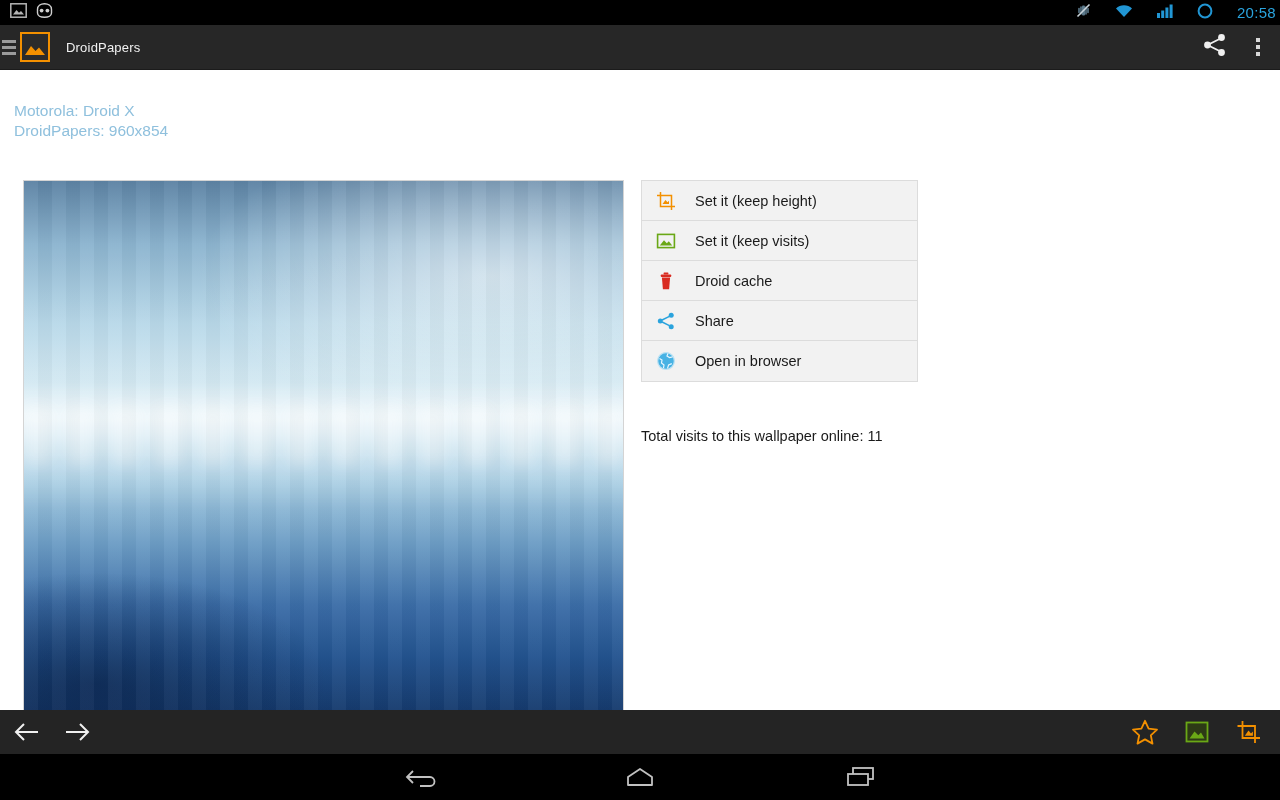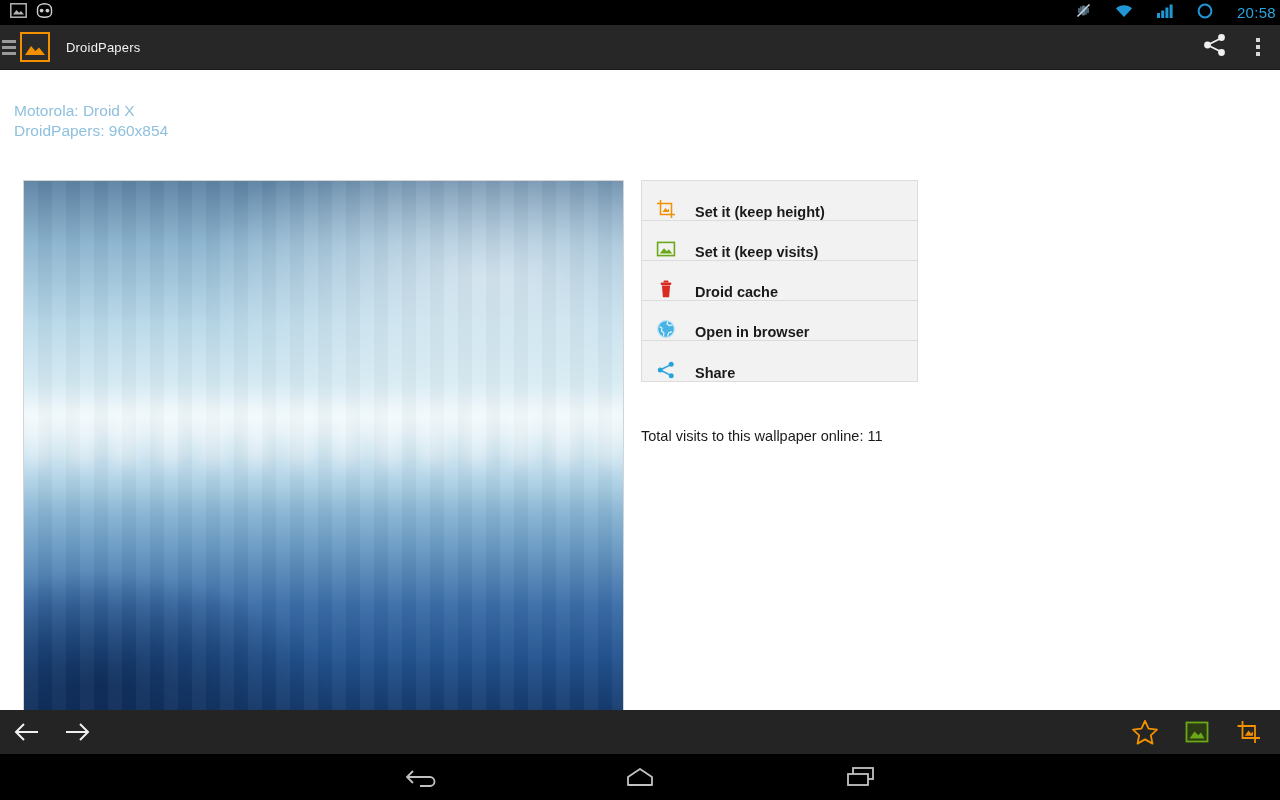--- a/index.html
+++ b/index.html
@@ -92,23 +92,23 @@
       rgba(255,255,255,.05) 0 14px, rgba(0,0,0,.04) 14px 28px);
     opacity: .7;
   }
 
   
   .action-list {
     position: absolute; left: 641px; top: 110px; width: 277px;
     background: #f2f2f2; border: 1px solid #dcdcdc;
   }
   .action-row {
-    height: 40px; display: flex; align-items: flex-end;
+    height: 40px; display: flex; align-items: center;
     padding-left: 13px; border-bottom: 1px solid #dcdcdc;
-    cursor: pointer; background: #f2f2f2; font-weight: bold;
+    cursor: pointer; background: #f2f2f2;
   }
   .action-row:last-child { border-bottom: none; }
   .action-row .ico {
     width: 22px; height: 22px; display: flex; align-items: center;
     justify-content: center; flex: none; margin-right: 18px;
   }
   .action-row .label { font-size: 14.5px; color: #1a1a1a; }
 
   .visits {
     position: absolute; left: 641px; top: 358px;
@@ -256,39 +256,39 @@
             <rect x="4.8" y="3.6" width="10.4" height="2.4" rx="0.7" fill="#d92b21"></rect>
             <path d="M5.9 6.6 L14.1 6.6 L13.1 18.3 L6.9 18.3 Z" fill="#d92b21"></path>
           </svg>
         </span>
         <span class="label">Droid cache</span>
       </div>
 
       <div class="action-row">
         <span class="ico">
           <svg width="20" height="20" viewBox="0 0 20 20">
+            <circle cx="15.2" cy="4.2" r="2.5" fill="#2aa3dd"></circle>
+            <circle cx="4.3" cy="10" r="2.5" fill="#2aa3dd"></circle>
+            <circle cx="15.2" cy="15.8" r="2.5" fill="#2aa3dd"></circle>
+            <path d="M13.4 5.3 L6.1 9 M6.1 11 L13.4 14.7" stroke="#2aa3dd" stroke-width="1.5"></path>
+          </svg>
+        </span>
+        <span class="label">Share</span>
+      </div>
+
+      <div class="action-row">
+        <span class="ico">
+          <svg width="20" height="20" viewBox="0 0 20 20">
             <circle cx="10" cy="10" r="8.4" fill="#47b2e4" stroke="#bfe3f4" stroke-width="1.3"></circle>
             <path d="M3.5 7.5 L6 9 L5.5 12 L8 14 L7.5 17" fill="none" stroke="#e8f6fd" stroke-width="1.2"></path>
             <path d="M12 2.4 L11 5 L13.5 6.5 L16.6 5.8" fill="none" stroke="#e8f6fd" stroke-width="1.2"></path>
             <path d="M11.5 17.4 L12.6 14 L15.8 12.6" fill="none" stroke="#e8f6fd" stroke-width="1.2"></path>
           </svg>
         </span>
         <span class="label">Open in browser</span>
-      </div>
-
-      <div class="action-row">
-        <span class="ico">
-          <svg width="20" height="20" viewBox="0 0 20 20">
-            <circle cx="15.2" cy="4.2" r="2.5" fill="#2aa3dd"></circle>
-            <circle cx="4.3" cy="10" r="2.5" fill="#2aa3dd"></circle>
-            <circle cx="15.2" cy="15.8" r="2.5" fill="#2aa3dd"></circle>
-            <path d="M13.4 5.3 L6.1 9 M6.1 11 L13.4 14.7" stroke="#2aa3dd" stroke-width="1.5"></path>
-          </svg>
-        </span>
-        <span class="label">Share</span>
       </div>
 
     </div>
 
     <div class="visits">Total visits to this wallpaper online: 11</div>
   </div>
 
   <div class="bottom-bar">
     <div class="bb-left">
       <span class="bb-btn">

